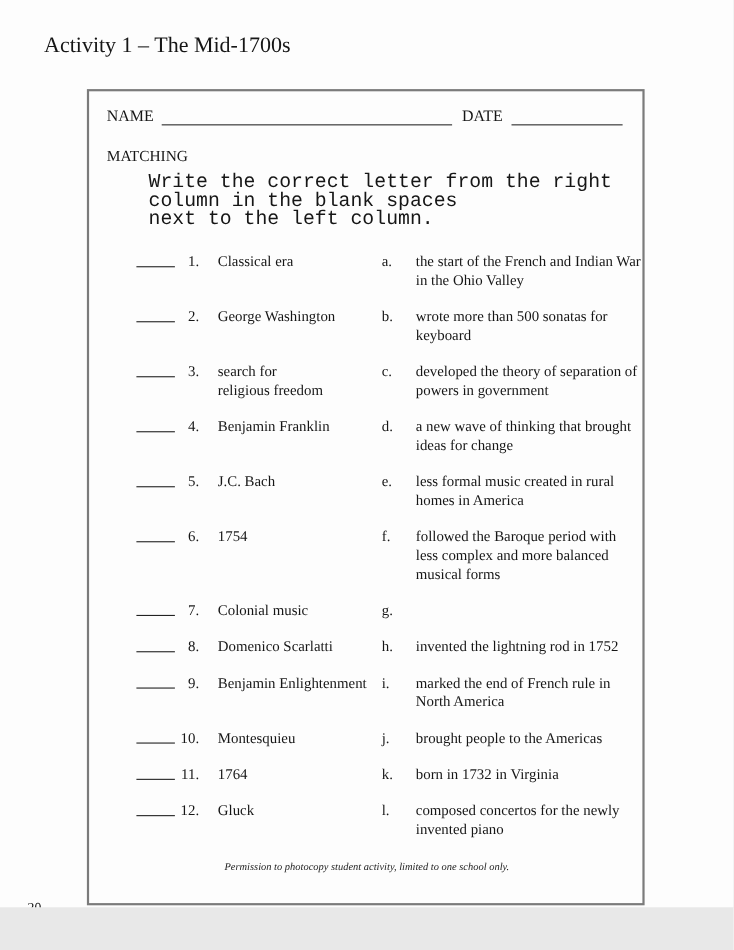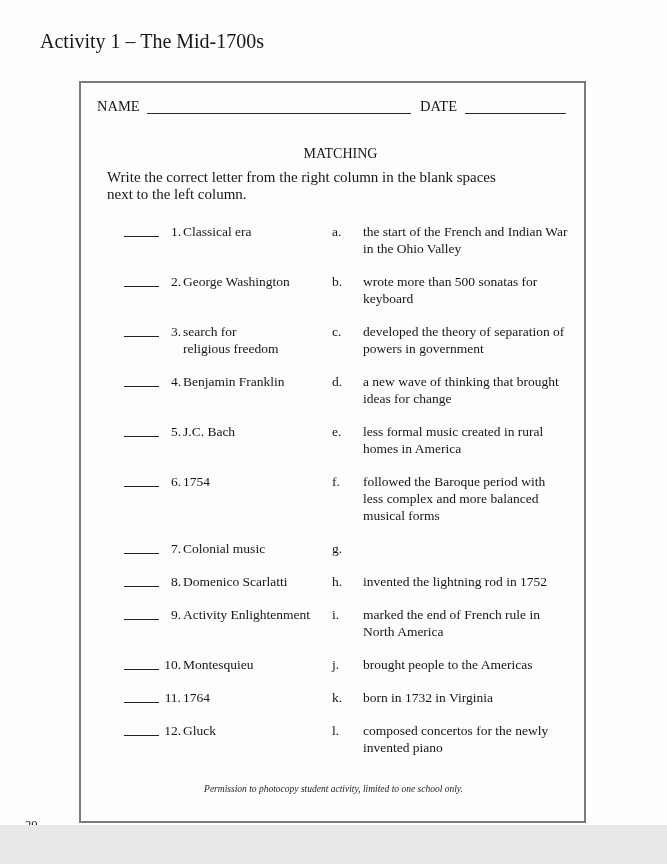--- a/index.html
+++ b/index.html
@@ -12,27 +12,27 @@
   .sheet{
     position:absolute;left:79px;top:81px;width:507px;height:742px;
     border:2px solid #7b7b7b;box-sizing:border-box;background:#fdfdfd;
   }
   .sheet-title{text-align:center;font-weight:bold;font-size:17.5px;margin:11px 0 0 0;letter-spacing:.4px;}
   .name-row{display:flex;align-items:flex-start;margin:15px 18px 0 16px;font-size:14.5px;}
   .fill-line{border-bottom:1.5px solid #2a2a2a;height:15px;}
   .name-line{flex:1;margin-left:7px;}
   .date-label{margin-left:9px;}
   .date-line{width:101px;margin-left:8px;}
-  .matching-title{margin:31px 0 0 16px;font-size:14px;text-align:center;}
-  .instructions{margin:7px 0 0 26px;font-size:15px;line-height:17px;white-space:pre-line;}
+  .matching-title{margin:20px 0 0 16px;font-size:14px;}
+  .instructions{margin:7px 0 0 54px;font-size:18px;line-height:17px;white-space:pre-line;font-family:Liberation Mono, monospace;}
   .rows{margin:20px 0 0 43px;}
   .m-row{display:flex;margin-bottom:16px;font-size:13.5px;line-height:17px;}
   .blank{width:35px;border-bottom:1px solid #222;height:13px;flex:none;}
   .num{width:22px;text-align:right;flex:none;}
-  .term{width:141px;margin-left:2px;white-space:pre-line;flex:none;}
+  .term{width:141px;margin-left:17px;white-space:pre-line;flex:none;}
   .letter{width:13px;margin-left:8px;flex:none;text-align:left;}
   .def{width:250px;margin-left:18px;white-space:pre-line;flex:none;}
   .page-num{position:absolute;left:25px;top:818px;font-size:12.5px;}
   .footer-note{
     position:absolute;left:0;top:784px;width:667px;text-align:center;
     font-style:italic;font-size:9.5px;color:#242424;
   }
 </style>
 </head>
 <body>
@@ -125,21 +125,21 @@
         <span class="blank"></span>
         <span class="num">8.</span>
         <span class="term">Domenico Scarlatti</span>
         <span class="letter">h.</span>
         <span class="def">invented the lightning rod in 1752</span>
       </div>
 
       <div class="m-row">
         <span class="blank"></span>
         <span class="num">9.</span>
-        <span class="term">Activity Enlightenment</span>
+        <span class="term">Benjamin Enlightenment</span>
         <span class="letter">i.</span>
         <span class="def">marked the end of French rule in
 North America</span>
       </div>
 
       <div class="m-row">
         <span class="blank"></span>
         <span class="num">10.</span>
         <span class="term">Montesquieu</span>
         <span class="letter">j.</span>

